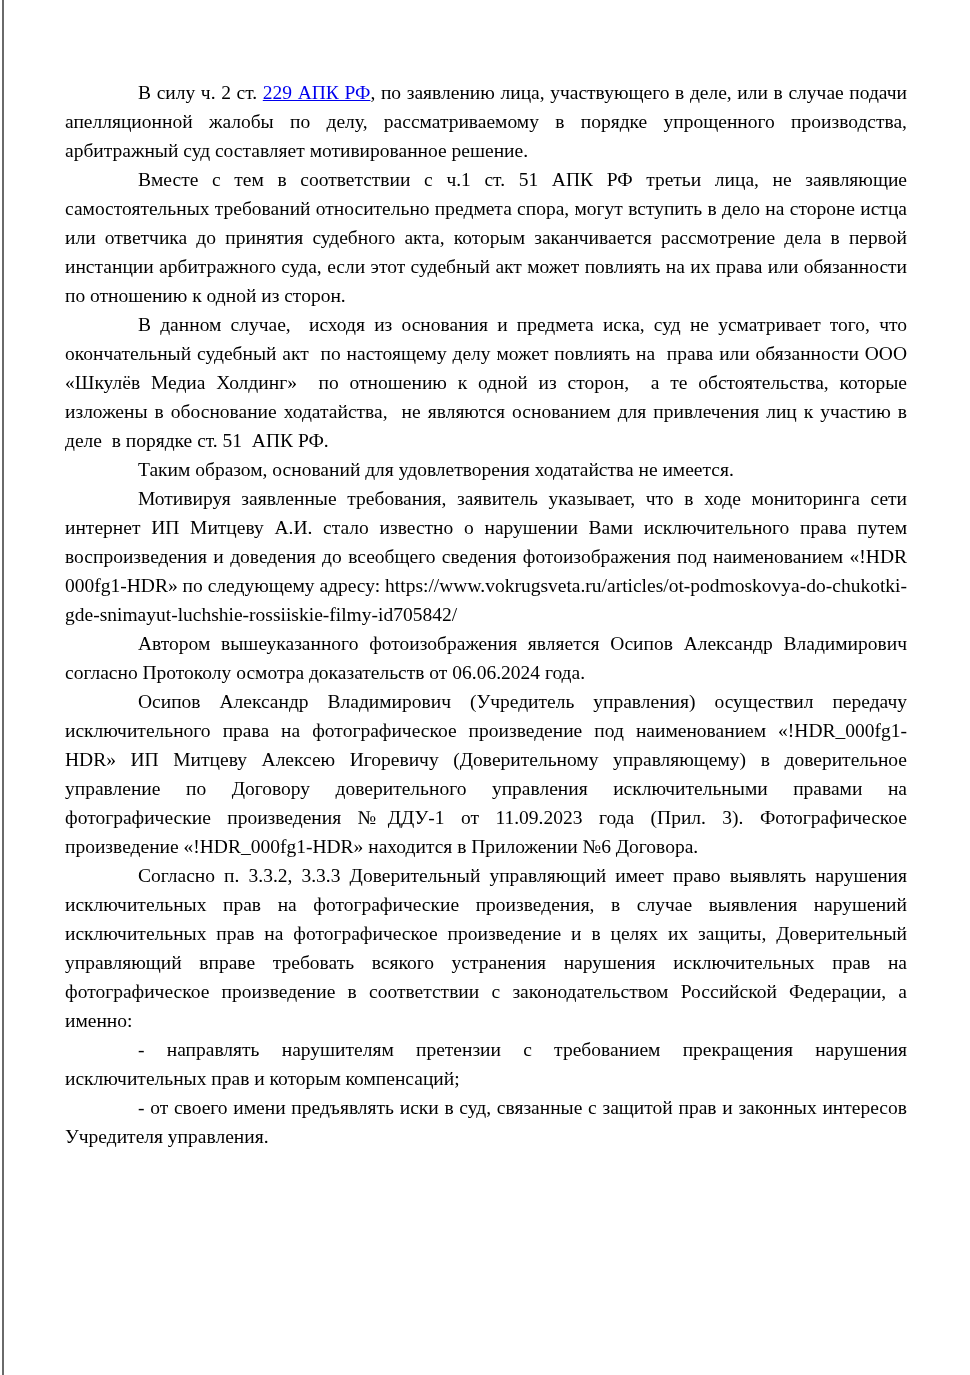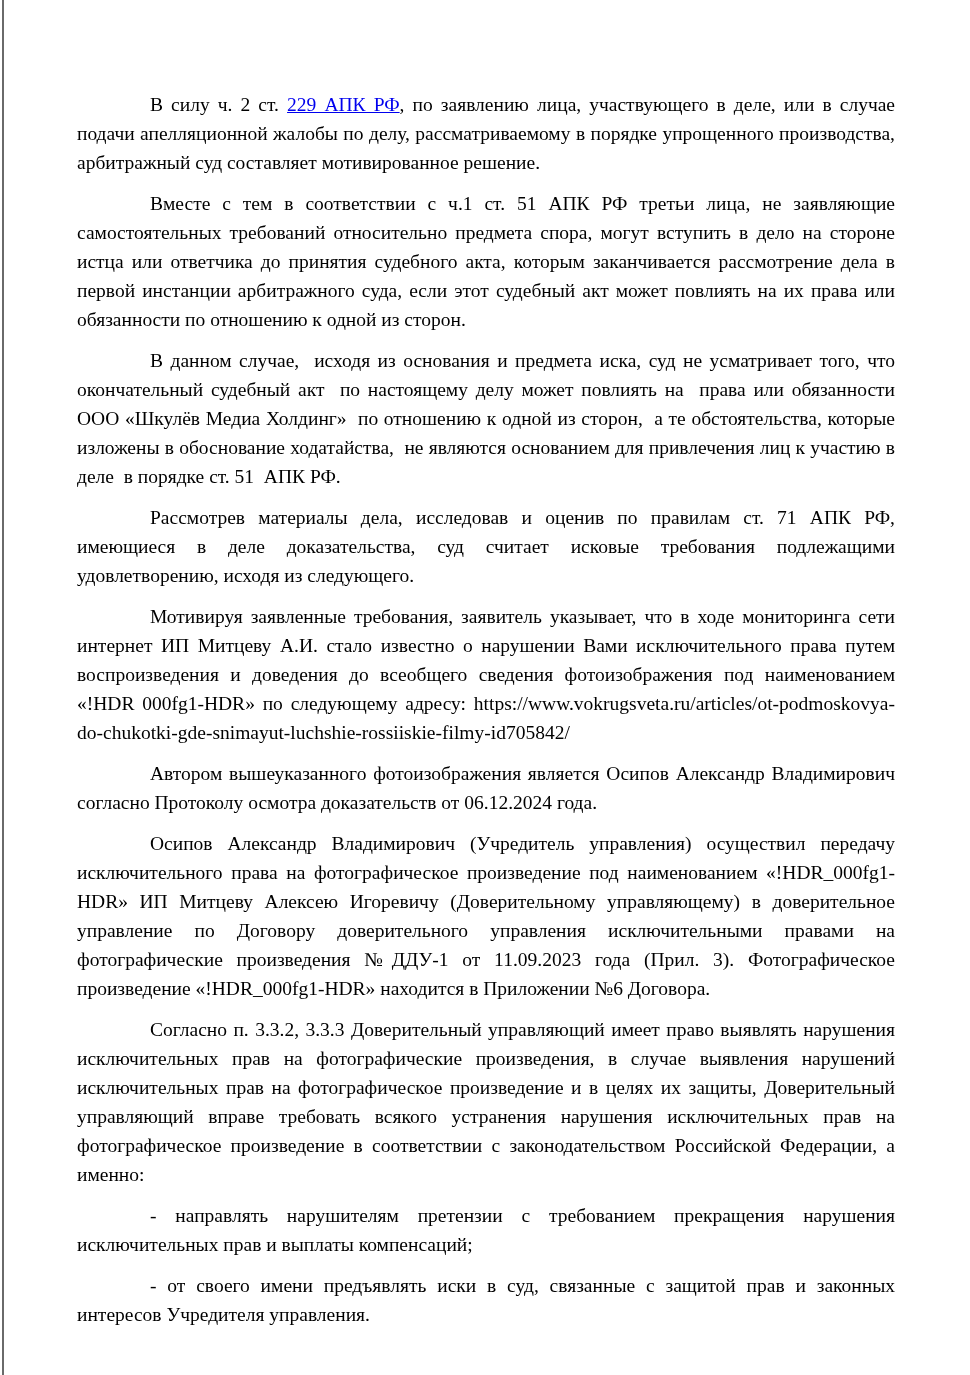--- a/index.html
+++ b/index.html
@@ -26,40 +26,40 @@
     position: absolute;
     left: 65px;
     top: 78px;
     width: 842px;
     color: #000000;
     font-size: 19.5px;
     line-height: 29px;
     text-align: justify;
   }
   .doc p {
-    margin: 12px;
+    margin: 0;
     text-indent: 73px;
     white-space: pre-wrap;
     overflow-wrap: break-word;
   }
   .link {
     color: #0000ee;
     text-decoration: underline;
     cursor: pointer;
   }
 </style>
 </head>
 <body>
 
 <div class="page-edge"></div>
 
 <div class="doc">
     <p><span>В силу ч. 2 ст. </span><span class="link">229 АПК РФ</span><span>, по заявлению лица, участвующего в деле, или в случае подачи апелляционной жалобы по делу, рассматриваемому в порядке упрощенного производства, арбитражный суд составляет мотивированное решение.</span></p>
     <p><span>Вместе с тем в соответствии с ч.1 ст. 51 АПК РФ третьи лица, не заявляющие самостоятельных требований относительно предмета спора, могут вступить в дело на стороне истца или ответчика до принятия судебного акта, которым заканчивается рассмотрение дела в первой инстанции арбитражного суда, если этот судебный акт может повлиять на их права или обязанности по отношению к одной из сторон.</span></p>
     <p><span>В данном случае,  исходя из основания и предмета иска, суд не усматривает того, что окончательный судебный акт  по настоящему делу может повлиять на  права или обязанности ООО «Шкулёв Медиа Холдинг»  по отношению к одной из сторон,  а те обстоятельства, которые изложены в обоснование ходатайства,  не являются основанием для привлечения лиц к участию в деле  в порядке ст. 51  АПК РФ.</span></p>
-    <p><span>Рассмотрев материалы дела, исследовав и оценив по правилам ст. 71 АПК РФ, имеющиеся в деле доказательства, суд считает исковые требования подлежащими удовлетворению, исходя из следующего.</span></p>
+    <p><span>Таким образом, оснований для удовлетворения ходатайства не имеется.</span></p>
     <p><span>Мотивируя заявленные требования, заявитель указывает, что в ходе мониторинга сети интернет ИП Митцеву А.И. стало известно о нарушении Вами исключительного права путем воспроизведения и доведения до всеобщего сведения фотоизображения под наименованием «!HDR 000fg1-HDR» по следующему адресу: https://www.vokrugsveta.ru/articles/ot-podmoskovya-do-chukotki-gde-snimayut-luchshie-rossiiskie-filmy-id705842/</span></p>
-    <p><span>Автором вышеуказанного фотоизображения является Осипов Александр Владимирович согласно Протоколу осмотра доказательств от 06.12.2024 года.</span></p>
+    <p><span>Автором вышеуказанного фотоизображения является Осипов Александр Владимирович согласно Протоколу осмотра доказательств от 06.06.2024 года.</span></p>
     <p><span>Осипов Александр Владимирович (Учредитель управления) осуществил передачу исключительного права на фотографическое произведение под наименованием «!HDR_000fg1-HDR» ИП Митцеву Алексею Игоревичу (Доверительному управляющему) в доверительное управление по Договору доверительного управления исключительными правами на фотографические произведения №ДДУ-1 от 11.09.2023 года (Прил. 3). Фотографическое произведение «!HDR_000fg1-HDR» находится в Приложении №6 Договора.</span></p>
     <p><span>Согласно п. 3.3.2, 3.3.3 Доверительный управляющий имеет право выявлять нарушения исключительных прав на фотографические произведения, в случае выявления нарушений исключительных прав на фотографическое произведение и в целях их защиты, Доверительный управляющий вправе требовать всякого устранения нарушения исключительных прав на фотографическое произведение в соответствии с законодательством Российской Федерации, а именно:</span></p>
-    <p><span>- направлять нарушителям претензии с требованием прекращения нарушения исключительных прав и выплаты компенсаций;</span></p>
+    <p><span>- направлять нарушителям претензии с требованием прекращения нарушения исключительных прав и которым компенсаций;</span></p>
     <p><span>- от своего имени предъявлять иски в суд, связанные с защитой прав и законных интересов Учредителя управления.</span></p>
   </div>
 
 </body></html>

